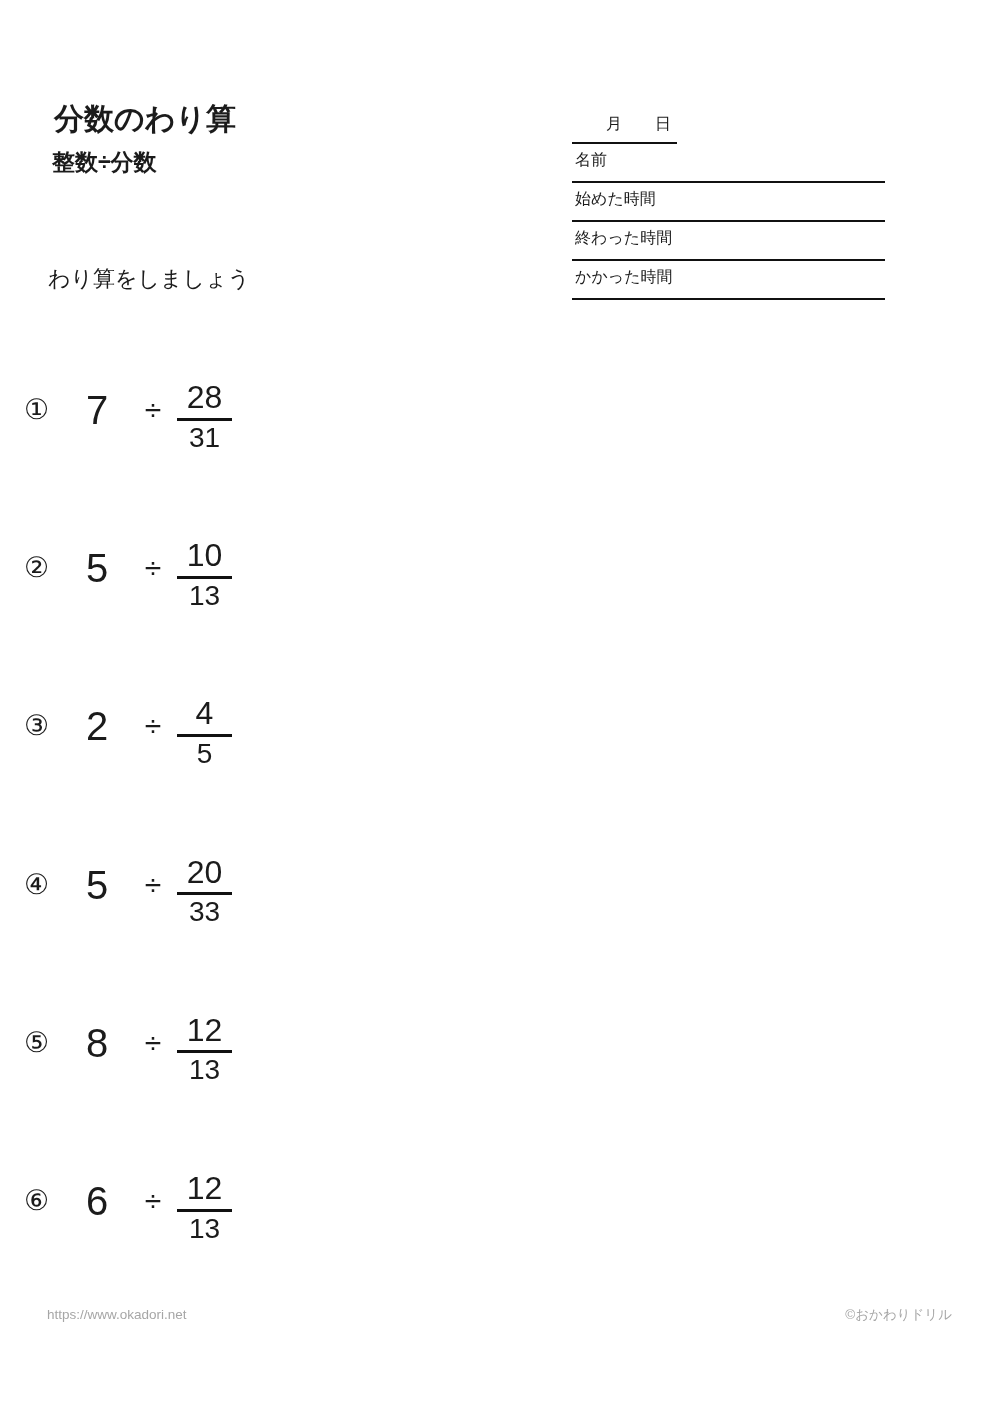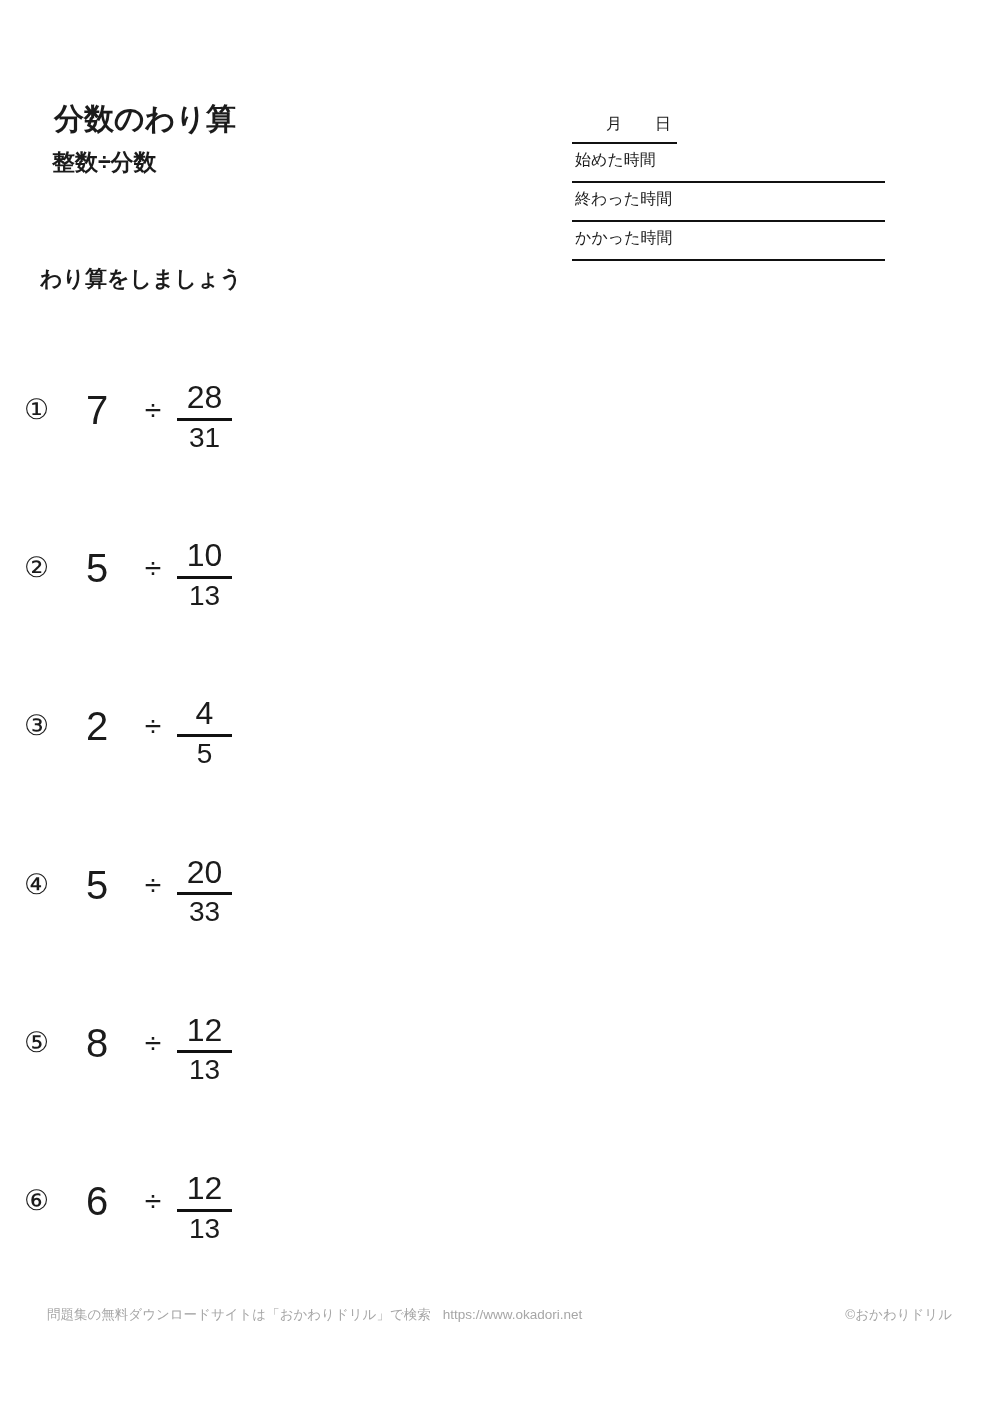--- a/index.html
+++ b/index.html
@@ -25,22 +25,22 @@
   }
   .subtitle1{
     position:absolute;left:52px;top:149px;
     font-size:23px;font-weight:bold;line-height:1.2;
   }
   .subtitle2{
     position:absolute;left:52px;top:186px;
     font-size:23px;font-weight:bold;line-height:1.2;
   }
   .instruction{
-    position:absolute;left:40px;top:266px;
-    font-size:22px;font-weight:bold;line-height:1.2;
+    position:absolute;left:48px;top:266px;
+    font-size:22px;font-weight:normal;line-height:1.2;
   }
 
   
   .info-box{
     position:absolute;left:572px;top:108px;width:313px;
   }
   .date-row{
     width:105px;height:36px;
     border-bottom:2px solid var(--line);
     display:flex;align-items:flex-end;
@@ -104,20 +104,23 @@
   <h1 class="title">分数のわり算</h1>
   <div class="subtitle1">整数÷分数</div>
   <div class="instruction">わり算をしましょう</div>
 
   <div class="info-box">
     <div class="date-row">
       <span>月</span>
       <span>日</span>
     </div>
     <div class="info-row">
+      <span>名前</span>
+    </div>
+    <div class="info-row">
       <span>始めた時間</span>
     </div>
     <div class="info-row">
       <span>終わった時間</span>
     </div>
     <div class="info-row">
       <span>かかった時間</span>
     </div>
   </div>
 
@@ -178,19 +181,18 @@
       <span class="pop">÷</span>
       <span class="frac">
         <span class="fnum">12</span>
         <span class="fden">13</span>
       </span>
     </div>
   </div>
 
   <div class="footer">
     <div class="footer-left">
-      <span>問題集の無料ダウンロードサイトは「おかわりドリル」で検索</span>
       <span>https://www.okadori.net</span>
     </div>
     <span>©おかわりドリル</span>
   </div>
 
 </div>
 
 </body></html>

